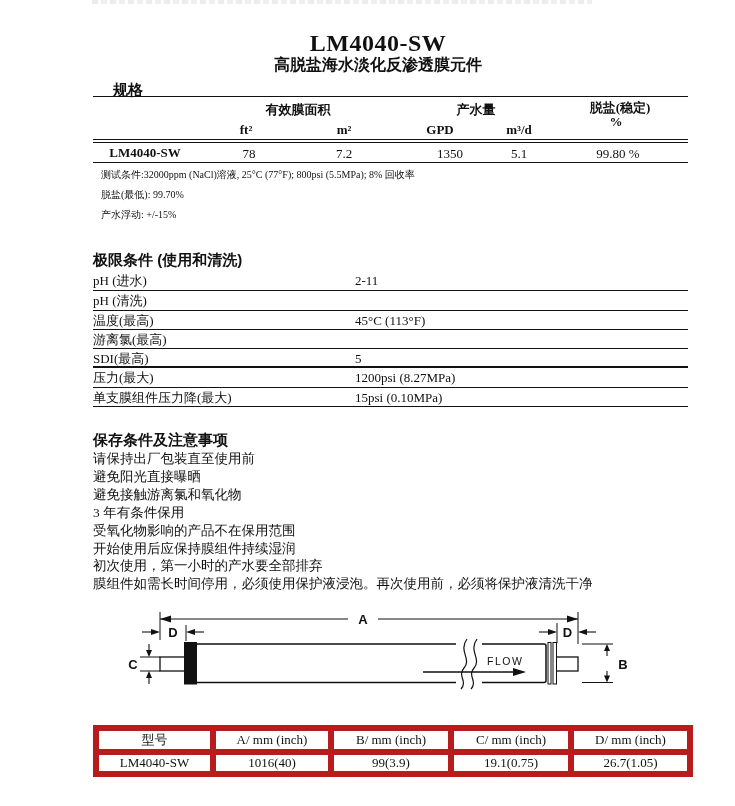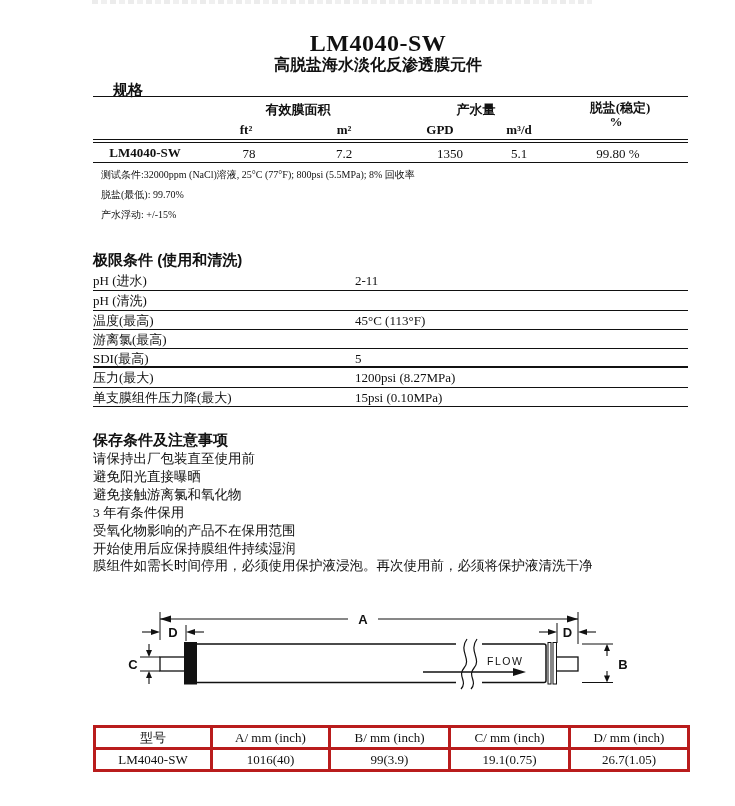--- a/index.html
+++ b/index.html
@@ -42,21 +42,21 @@
   
   .storage { position:absolute; left:93px; top:450px; width:600px; font-size:13.5px; line-height:17.9px; }
   .storage div { white-space:nowrap; }
   
   .diagram { position:absolute; left:120px; top:599px; }
   .diagram line, .diagram path, .diagram rect.stroked { stroke:#111; fill:none; }
   .dimlabel { font-family:"Liberation Sans","DejaVu Sans",sans-serif; font-weight:bold; font-size:13px; fill:#111; }
   .flowlabel { font-family:"Liberation Sans","DejaVu Sans",sans-serif; font-size:10.5px; letter-spacing:1.5px; fill:#111; }
   
   .dims-table { position:absolute; left:93px; top:725px; border-collapse:collapse; table-layout:fixed; font-size:13px; }
-  .dims-table td { border:3px solid #b91c1c; text-align:center; height:22px; padding:0 2px; white-space:nowrap;margin-top:12px; }
+  .dims-table td { border:6px solid #b91c1c; text-align:center; height:22px; padding:0 2px; white-space:nowrap;margin-top:12px; }
 </style>
 </head>
 <body>
 
 <div class="page">
 
   <div class="hdr-remnant"></div>
 
   <div class="title">LM4040-SW</div>
   <div class="subtitle">高脱盐海水淡化反渗透膜元件</div>
@@ -121,20 +121,21 @@
   </div>
 
   <div class="sec-h" style="top:431px;">保存条件及注意事项</div>
   <div class="storage">
     <div>请保持出厂包装直至使用前</div>
     <div>避免阳光直接曝晒</div>
     <div>避免接触游离氯和氧化物</div>
     <div>3 年有条件保用</div>
     <div>受氧化物影响的产品不在保用范围</div>
     <div>开始使用后应保持膜组件持续湿润</div>
+    <div>初次使用，第一小时的产水要全部排弃</div>
     <div>膜组件如需长时间停用，必须使用保护液浸泡。再次使用前，必须将保护液清洗干净</div>
   </div>
 
   <svg class="diagram" width="515" height="118" viewBox="0 0 515 118">
 
     <line x1="40" y1="20" x2="228" y2="20" stroke-width="1.1"></line>
     <line x1="258" y1="20" x2="458" y2="20" stroke-width="1.1"></line>
     <polygon points="40,20 51,16.5 51,23.5" fill="#111" stroke="none"></polygon>
     <polygon points="458,20 447,16.5 447,23.5" fill="#111" stroke="none"></polygon>
     <text class="dimlabel" x="243" y="25" text-anchor="middle">A</text>

